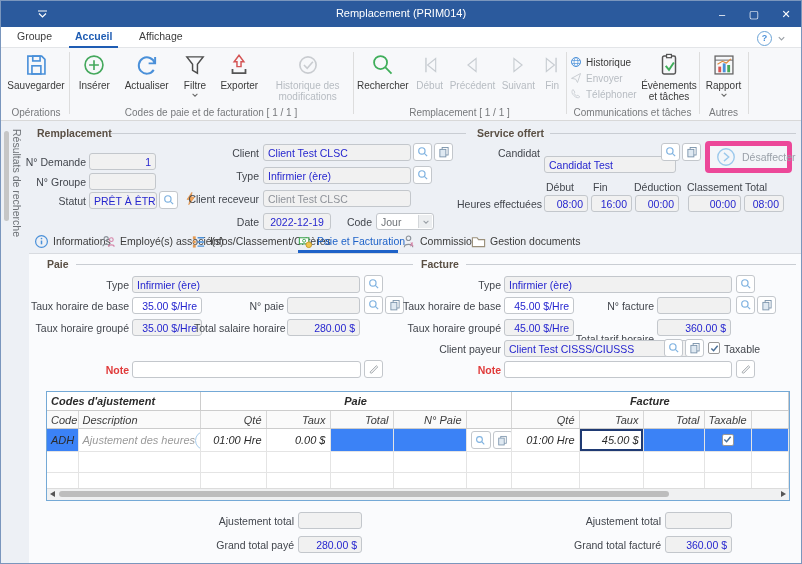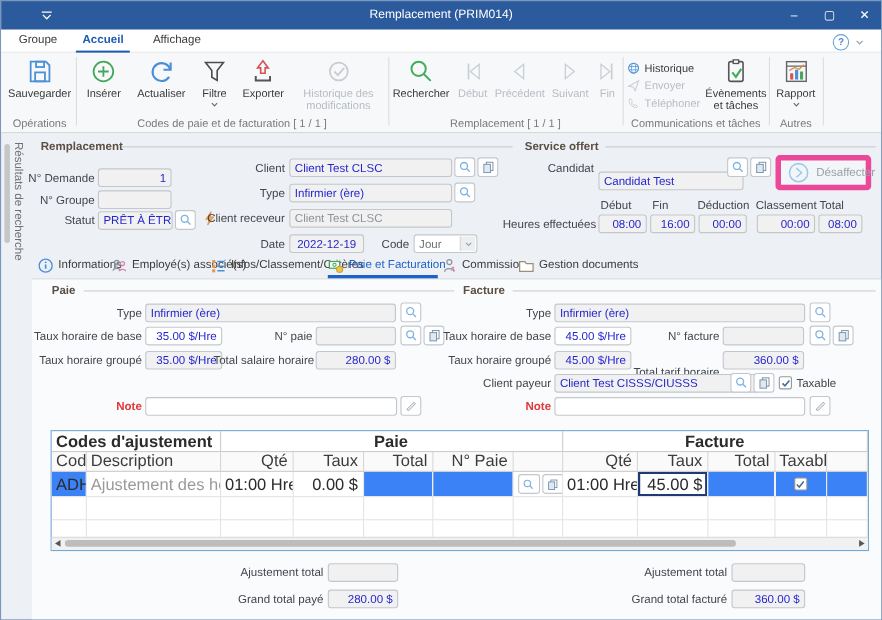--- a/index.html
+++ b/index.html
@@ -58,21 +58,21 @@
   .cb{position:absolute;width:12px;height:12px;border:1px solid #989898;background:#fff;border-radius:2px;
       display:flex;align-items:center;justify-content:center;box-sizing:border-box;cursor:pointer;}
   .cb svg{width:9px;height:9px;color:#4a6f96;}
   
   .tab{position:absolute;top:230px;height:20px;display:flex;align-items:center;gap:4px;color:#3c3c3c;cursor:pointer;}
   .tab svg{width:15px;height:15px;}
   .tab.active{color:#1e62c8;}
   .tabul{position:absolute;left:297px;top:249px;width:100px;height:3px;background:#1e62c8;}
   
   .tblwrap{position:absolute;left:45px;top:390px;width:744px;height:110px;background:#fff;border:1px solid #74a9d6;box-sizing:border-box;}
-  .tblwrap table{border-collapse:collapse;table-layout:fixed;width:100%;font-size:15px;}
+  .tblwrap table{border-collapse:collapse;table-layout:fixed;width:100%;font-size:11px;font-style:italic;}
   .tblwrap td{border-right:1px solid #e4e4e4;border-bottom:1px solid #e4e4e4;padding:0 4px;overflow:hidden;white-space:nowrap;}
   tr.ghead td{height:18px;font-weight:bold;text-align:center;border-right:1px solid #cccccc;border-bottom:1px solid #cccccc;color:#2b2b2b;}
   tr.ghead td.ttl{text-align:left;}
   tr.chead td{height:17px;background:#fafafa;border-right:1px solid #d6d6d6;border-bottom:1px solid #cccccc;color:#3c3c3c;}
   tr.drow td{height:22px;background:#3b82f6;color:#2b2b2b;}
   tr.drow td.w{background:#fff;}
   tr.erow td{height:20px;background:#fff;}
   tr.erow2 td{height:17px;background:#fff;border-bottom:none;}
   .num{text-align:right;margin-top:48px;} .ctr{text-align:center;}
   td.sel{background:#fff;box-shadow:inset 0 0 0 2px #1f3a73;}

